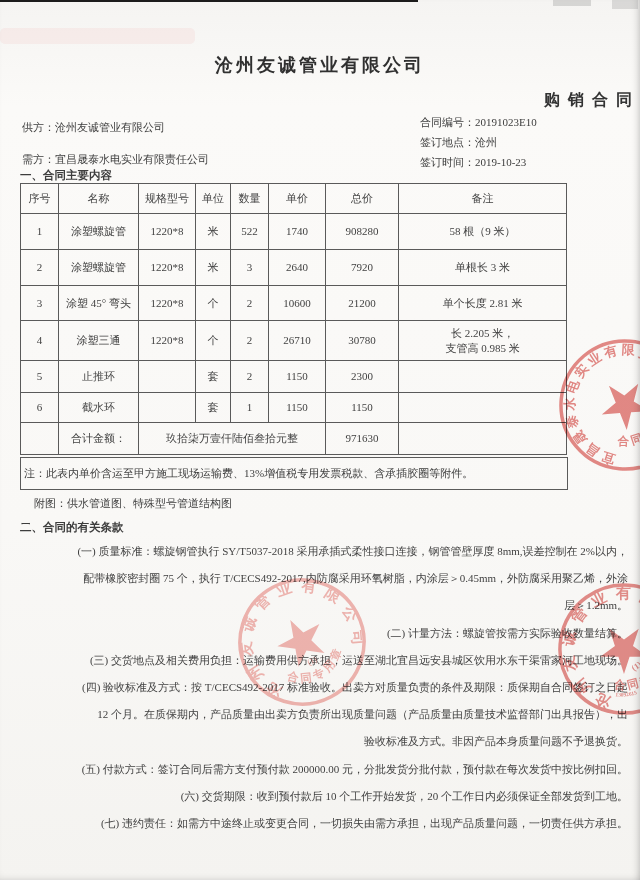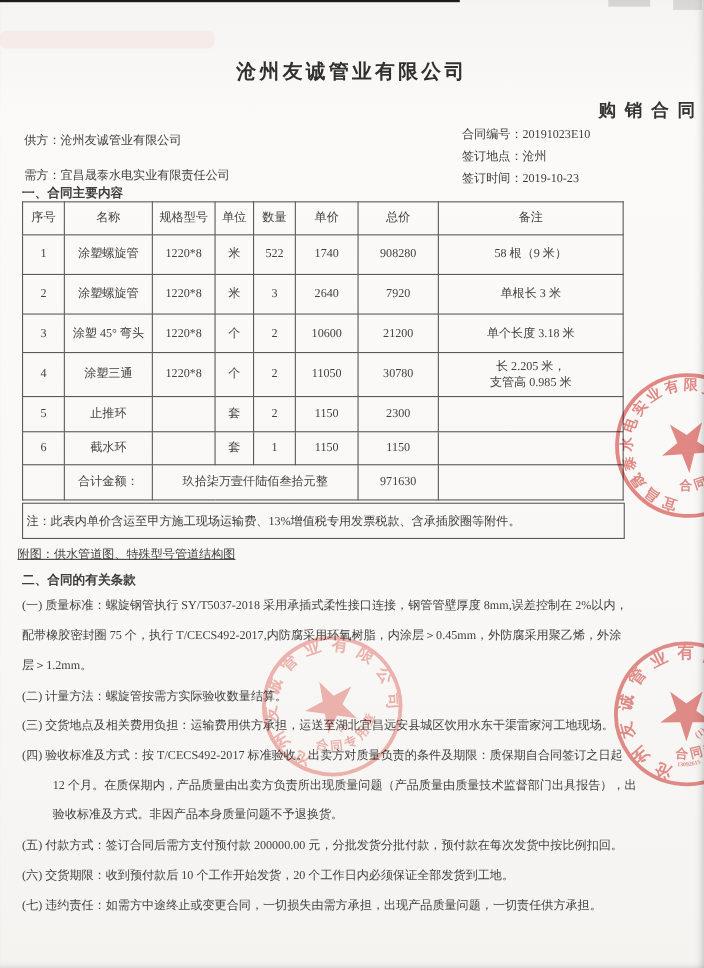--- a/index.html
+++ b/index.html
@@ -29,24 +29,24 @@
   table.items td,table.items th{
     border:1px solid #5a5a5a;font-size:11px;font-weight:400;text-align:center;
     vertical-align:middle;padding:0 2px;color:#424242;overflow:hidden;white-space:pre-line;line-height:15px;}
   table.items tr.hrow{height:30px;}
   table.items tr.r1{height:36px;} table.items tr.r2{height:36px;}
   table.items tr.r3{height:35px;} table.items tr.r4{height:40px;}
   table.items tr.r5{height:32px;} table.items tr.r6{height:30px;}
   table.items tr.total{height:32px;}
   .notebox{margin-top:2px;border:1px solid #5a5a5a;width:543px;height:31px;
     display:flex;align-items:center;padding-left:3px;font-size:11px;white-space:nowrap;color:#3d3d3d;}
-  .attach{top:496px;left:16px;text-decoration:underline;}
+  .attach{top:496px;left:34px;}
   .sec2{top:520px;left:20px;font-weight:700;font-size:11.5px;text-align:right;}
   .clauses{position:absolute;top:538px;left:20px;width:608px;}
-  .cl{height:27.2px;line-height:27.2px;font-size:11px;white-space:nowrap;color:#3f3f3f;}
+  .cl{height:27.2px;line-height:27.2px;font-size:11px;white-space:nowrap;color:#3f3f3f;text-align:right;}
   .cl.ind{padding-left:28px;}
   .stamp{position:absolute;mix-blend-mode:multiply;pointer-events:none;}
   .stamp text{font-family:"Liberation Serif","DejaVu Serif",serif;font-weight:700;}
 </style>
 </head>
 <body>
 
 <div class="page">
   <div class="scanline"></div>
   <div class="scanmark1"></div>
@@ -111,29 +111,29 @@
         <td>单根长 3 米</td>
       </tr>
       <tr class="r3">
         <td>3</td>
         <td>涂塑 45° 弯头</td>
         <td>1220*8</td>
         <td>个</td>
         <td>2</td>
         <td>10600</td>
         <td>21200</td>
-        <td>单个长度 3.18 米</td>
+        <td>单个长度 2.81 米</td>
       </tr>
       <tr class="r4">
         <td>4</td>
         <td>涂塑三通</td>
         <td>1220*8</td>
         <td>个</td>
         <td>2</td>
-        <td>11050</td>
+        <td>26710</td>
         <td>30780</td>
         <td>长 2.205 米，
 支管高 0.985 米</td>
       </tr>
       <tr class="r5">
         <td>5</td>
         <td>止推环</td>
         <td></td>
         <td>套</td>
         <td>2</td>

